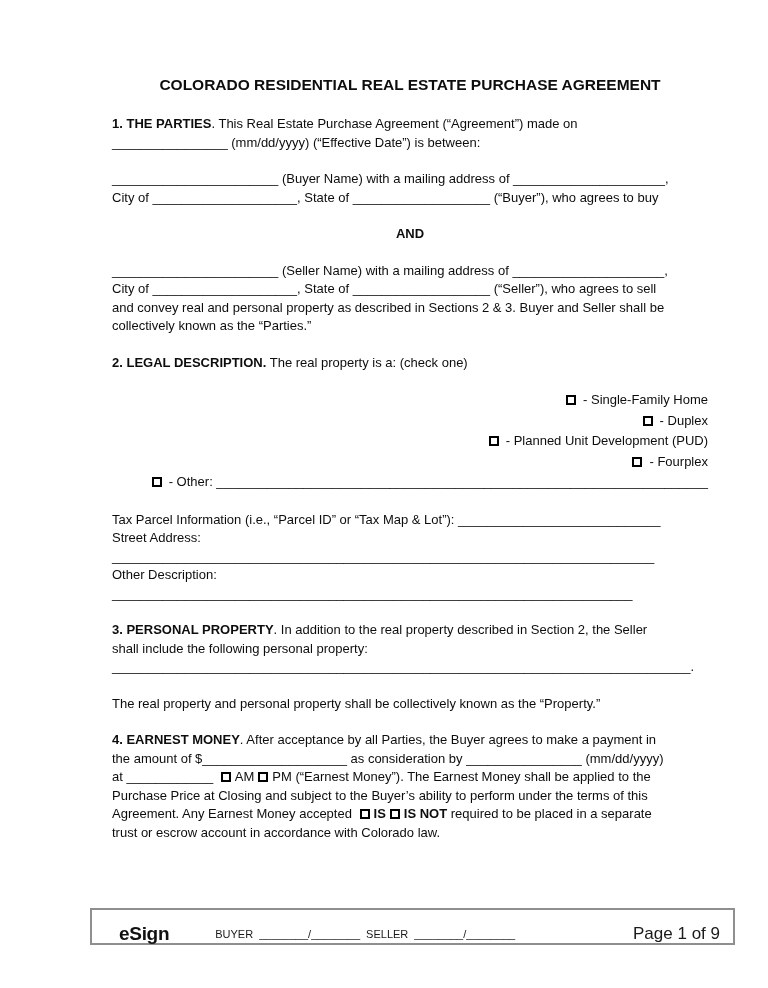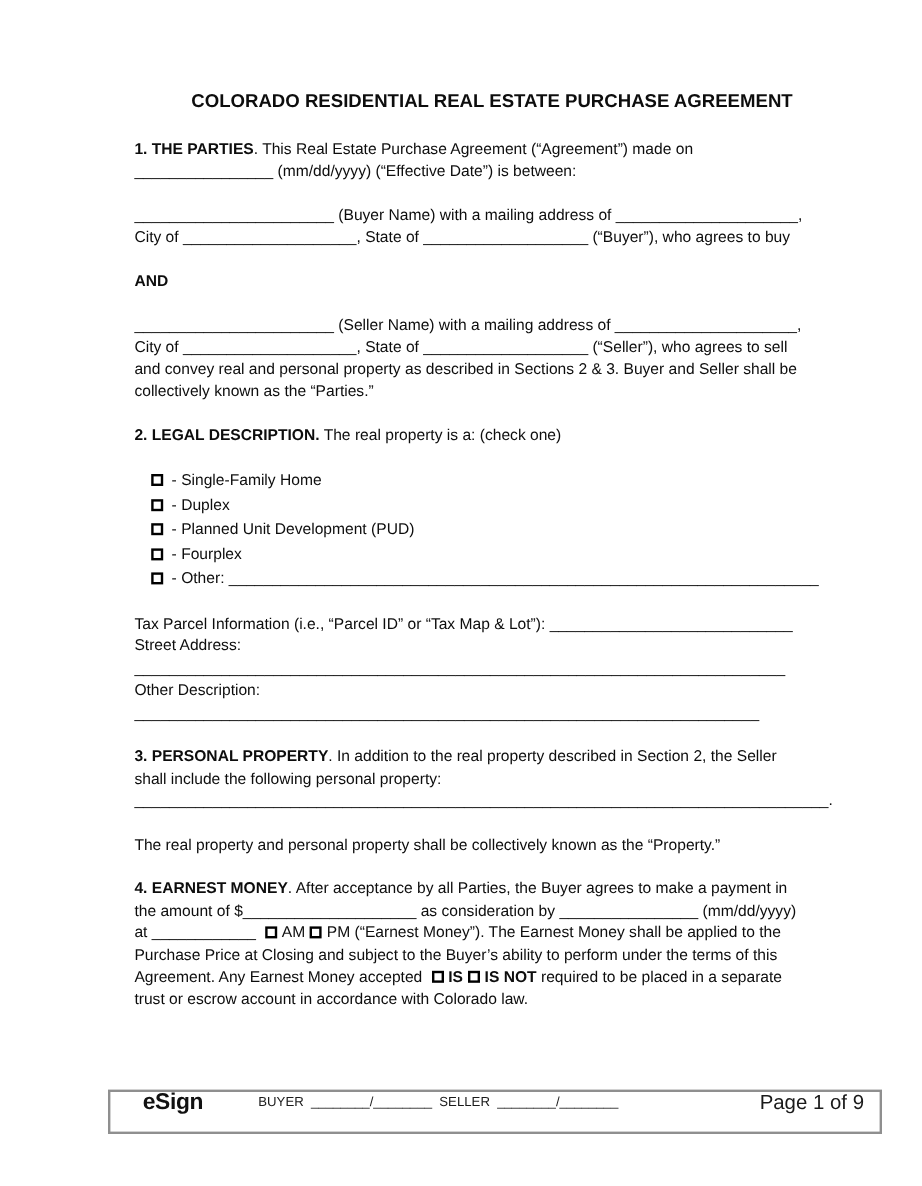--- a/index.html
+++ b/index.html
@@ -27,45 +27,45 @@
     font-size: 15.5px;
     line-height: 20px;
     font-weight: 700;
     text-align: center;
     white-space: nowrap;
   }
   p.para {
     margin: 18px 0 0 0;
     white-space: pre-line;
   }
-  .bold { font-weight: 700; }
+  .bold { font-weight: 700; text-align: center; }
   .line { margin: 0; white-space: pre-line; }
   .addr-block { margin-top: 18px; }
   .cb-list { margin-top: 18px; padding-left: 14px; }
-  .cb-row { line-height: 20.5px; }
+  .cb-row { line-height: 20.5px; text-align: right; }
   .cb {
     display: inline-block;
     width: 10px;
     height: 10px;
     border: 2px solid #000;
     background: #fff;
     vertical-align: -1px;
   }
   .cb-row .cb { margin-right: 7px; }
   .cb.inline { margin: 0 4px; }
   .footer {
     position: absolute;
     left: 66px;
     top: 908px;
     width: 645px;
     height: 37px;
     border: 2px solid #8f8f8f;
     background: #fff;
     display: flex;
-    align-items: flex-start;
+    align-items: flex-end;
     padding: 0 13px 0 27px;
   }
   .brand {
     font-size: 19px;
     font-weight: 700;
     letter-spacing: -0.3px;
     color: #111;
   }
   .sig-group {
     margin-left: 46px;

